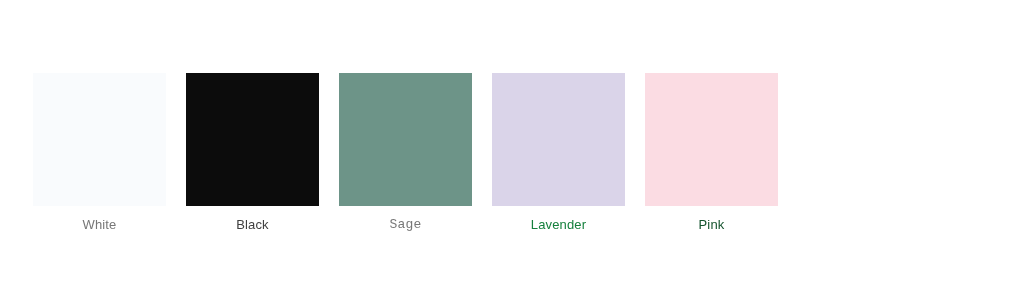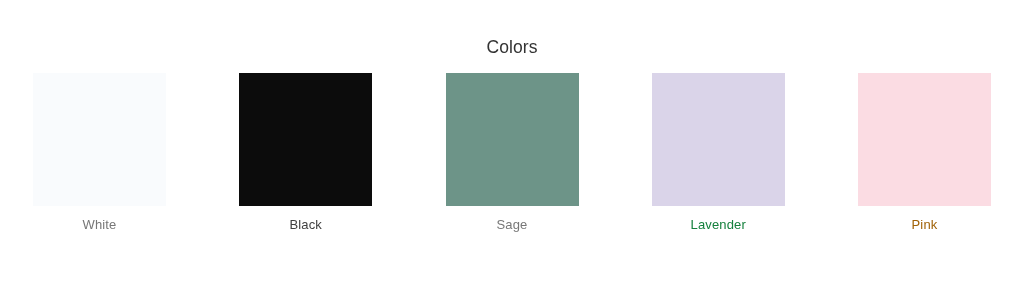--- a/index.html
+++ b/index.html
@@ -38,21 +38,21 @@
 
   .swatch-row {
     position: absolute;
     top: 73px;
     left: 33px;
     width: 958px;
     height: 168px;
     display: flex;
     flex-direction: row;
     align-items: flex-start;
-    justify-content: space-between;
+    gap: 20px;
   }
 
   .swatch-cell {
     width: 133px;
     display: flex;
     flex-direction: column;
     align-items: center;
   }
 
   .swatch-chip {
@@ -69,43 +69,42 @@
     text-align: center;
     letter-spacing: 0.15px;
     white-space: nowrap;
   }
 </style>
 </head>
 <body style="background: rgb(255, 255, 255);">
 
 <div class="palette-page">
 
-  <div class="palette-title" style="color: rgb(51, 51, 51);">Colors</div>
 
   <div class="swatch-row">
 
     <div class="swatch-cell">
       <div class="swatch-chip" style="background: rgb(249, 251, 253);"></div>
       <div class="swatch-label" style="color: rgb(119, 119, 119);">White</div>
     </div>
 
     <div class="swatch-cell">
       <div class="swatch-chip" style="background: rgb(12, 12, 12);"></div>
       <div class="swatch-label" style="color: #404040;">Black</div>
     </div>
 
     <div class="swatch-cell">
       <div class="swatch-chip" style="background: rgb(109, 148, 136);"></div>
-      <div class="swatch-label" style="color: rgb(119, 119, 119);">Sage</div>
+      <div class="swatch-label" style="color: rgb(119, 119, 119); font-family: Liberation Mono, monospace;">Sage</div>
     </div>
 
     <div class="swatch-cell">
       <div class="swatch-chip" style="background: rgb(218, 212, 233);"></div>
       <div class="swatch-label" style="color: #15803d;">Lavender</div>
     </div>
 
     <div class="swatch-cell">
       <div class="swatch-chip" style="background: rgb(251, 220, 227);"></div>
-      <div class="swatch-label" style="color: #a16207;">Pink</div>
+      <div class="swatch-label" style="color: #14532d;">Pink</div>
     </div>
 
   </div>
 </div>
 
 </body></html>

